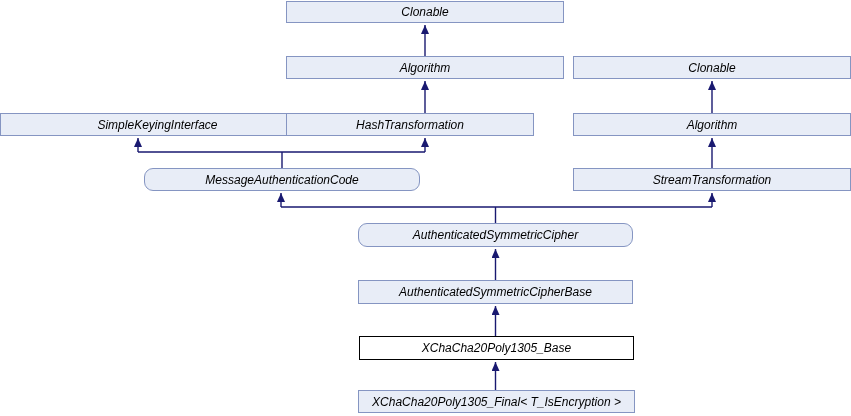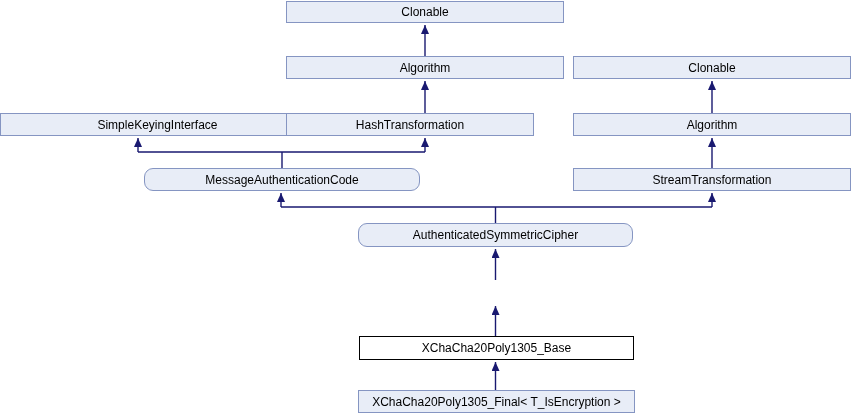--- a/index.html
+++ b/index.html
@@ -7,20 +7,21 @@
     padding: 0;
     background: #ffffff;
   }
   .diagram {
     position: relative;
     width: 851px;
     height: 416px;
     background: #ffffff;
     font-family: "Liberation Sans", sans-serif;
     overflow: hidden;
+    font-style: italic;
   }
   .edges {
     position: absolute;
     left: 0;
     top: 0;
     pointer-events: none;
   }
   .node {
     position: absolute;
     box-sizing: border-box;
@@ -91,18 +92,19 @@
   <div class="node" style="left:286px; top:113px; width:248px; height:23px;">HashTransformation</div>
 
   <div class="node" style="left:573px; top:113px; width:278px; height:23px;">Algorithm</div>
 
   <div class="node" style="left:144px; top:168px; width:276px; height:23px;border-radius:9px;">MessageAuthenticationCode</div>
 
   <div class="node" style="left:573px; top:168px; width:278px; height:23px;">StreamTransformation</div>
 
   <div class="node" style="left:358px; top:223px; width:275px; height:24px;border-radius:9px;">AuthenticatedSymmetricCipher</div>
 
+  <div class="node" style="left:358px; top:280px; width:275px; height:24px;">AuthenticatedSymmetricCipherBase</div>
 
   <div class="node highlighted" style="left:359px; top:336px; width:275px; height:24px;">XChaCha20Poly1305_Base</div>
 
   <div class="node" style="left:358px; top:390px; width:277px; height:23px;">XChaCha20Poly1305_Final&lt; T_IsEncryption &gt;</div>
 
 </div>
 
 </body></html>

